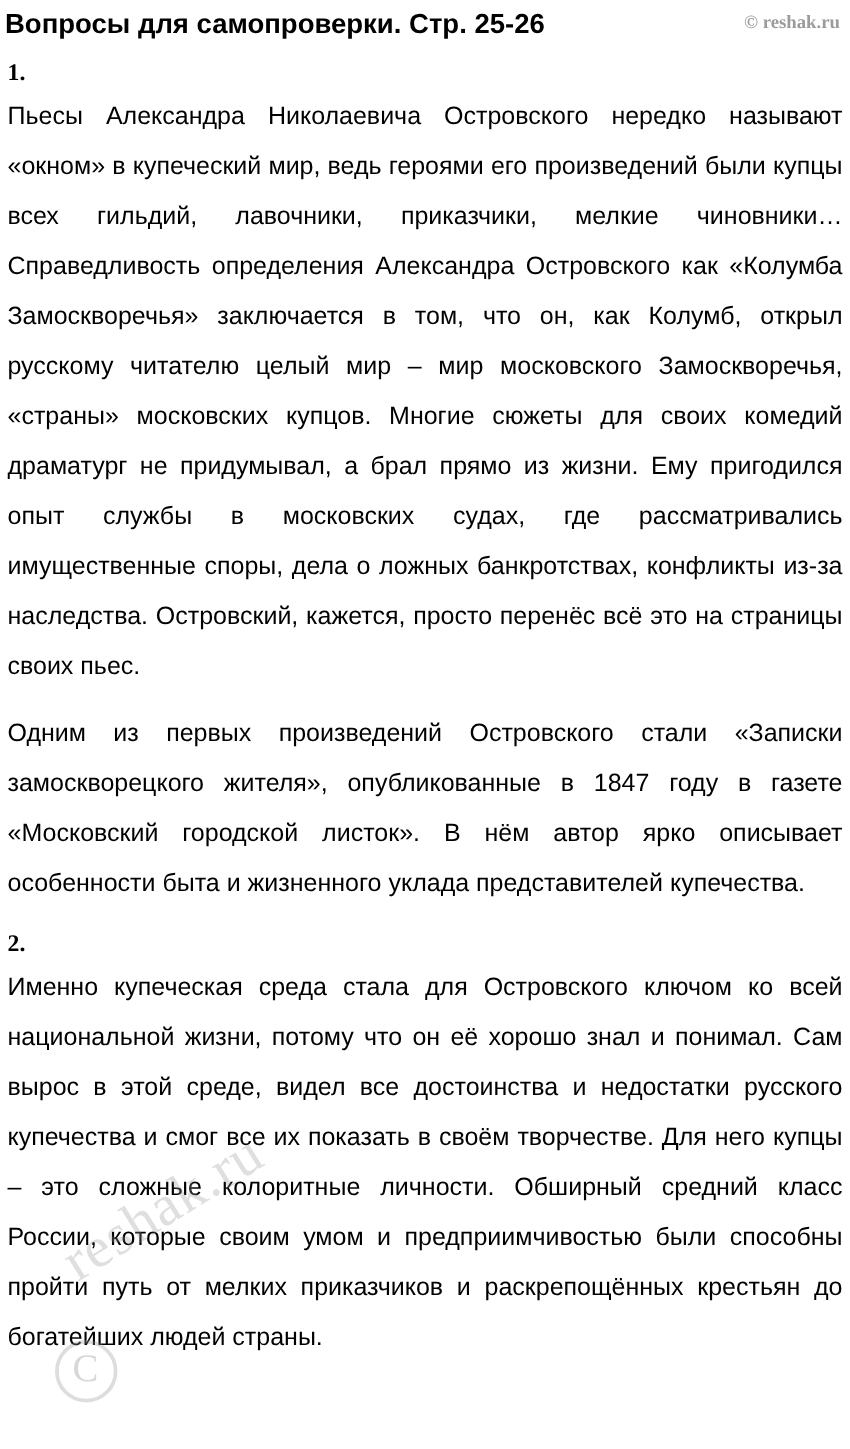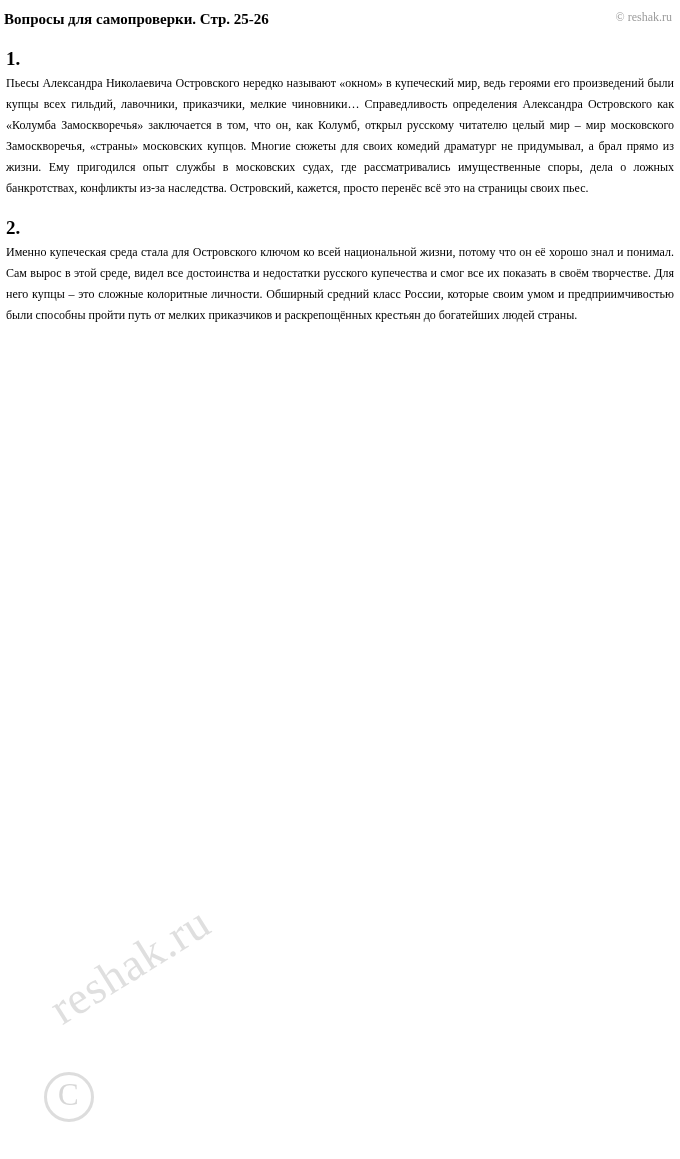--- a/index.html
+++ b/index.html
@@ -21,46 +21,47 @@
     height: 1159px;
     box-sizing: border-box;
     padding: 8px 4px 0 4px;
   }
   .header-row {
     display: flex;
     align-items: flex-start;
     justify-content: space-between;
   }
   .doc-title {
-    font-family: Liberation Serif, serif;
+    font-family: Liberation Sans, sans-serif;
     font-weight: bold;
-    font-size: 15px;
+    font-size: 22px;
     line-height: 22px;
     letter-spacing: 0px;
   }
   .watermark-top {
     font-family: "Liberation Serif", serif;
-    font-size: 12px;
+    font-size: 15px;
     color: #9b9b9b;
     white-space: nowrap;
     padding-top: 2px;
     padding-right: 4px;
+    font-weight: bold;
   }
   .qnum {
     font-family: "Liberation Serif", serif;
     font-weight: bold;
     font-size: 19px;
     line-height: 24px;
     margin-top: 17px;
     margin-bottom: 2px;
   }
   .para {
-    font-family: Liberation Serif, serif;
-    font-size: 12px;
-    line-height: 21px;
+    font-family: Liberation Sans, sans-serif;
+    font-size: 20px;
+    line-height: 40px;
     text-align: justify;
     text-justify: inter-word;
     margin: 0 0 14px 0;
     hyphens: none;
   }
   .para:last-child {
     margin-bottom: 0;
   }
   
   .wm-diag {
@@ -107,20 +108,21 @@
 
   <div class="header-row">
     <div class="doc-title">Вопросы для самопроверки. Стр. 25-26</div>
     <div class="watermark-top">© reshak.ru</div>
   </div>
 
   <div class="content">
 
     <div class="qnum">1.</div>
     <p class="para">Пьесы Александра Николаевича Островского нередко называют «окном» в купеческий мир, ведь героями его произведений были купцы всех гильдий, лавочники, приказчики, мелкие чиновники… Справедливость определения Александра Островского как «Колумба Замоскворечья» заключается в том, что он, как Колумб, открыл русскому читателю целый мир – мир московского Замоскворечья, «страны» московских купцов. Многие сюжеты для своих комедий драматург не придумывал, а брал прямо из жизни. Ему пригодился опыт службы в московских судах, где рассматривались имущественные споры, дела о ложных банкротствах, конфликты из-за наследства. Островский, кажется, просто перенёс всё это на страницы своих пьес.</p>
+    <p class="para">Одним из первых произведений Островского стали «Записки замоскворецкого жителя», опубликованные в 1847 году в газете «Московский городской листок». В нём автор ярко описывает особенности быта и жизненного уклада представителей купечества.</p>
 
     <div class="qnum">2.</div>
     <p class="para">Именно купеческая среда стала для Островского ключом ко всей национальной жизни, потому что он её хорошо знал и понимал. Сам вырос в этой среде, видел все достоинства и недостатки русского купечества и смог все их показать в своём творчестве. Для него купцы – это сложные колоритные личности. Обширный средний класс России, которые своим умом и предприимчивостью были способны пройти путь от мелких приказчиков и раскрепощённых крестьян до богатейших людей страны.</p>
 
   </div>
 
   <div class="wm-diag">reshak.ru</div>
   <div class="wm-circle"></div>
 
 </div>

